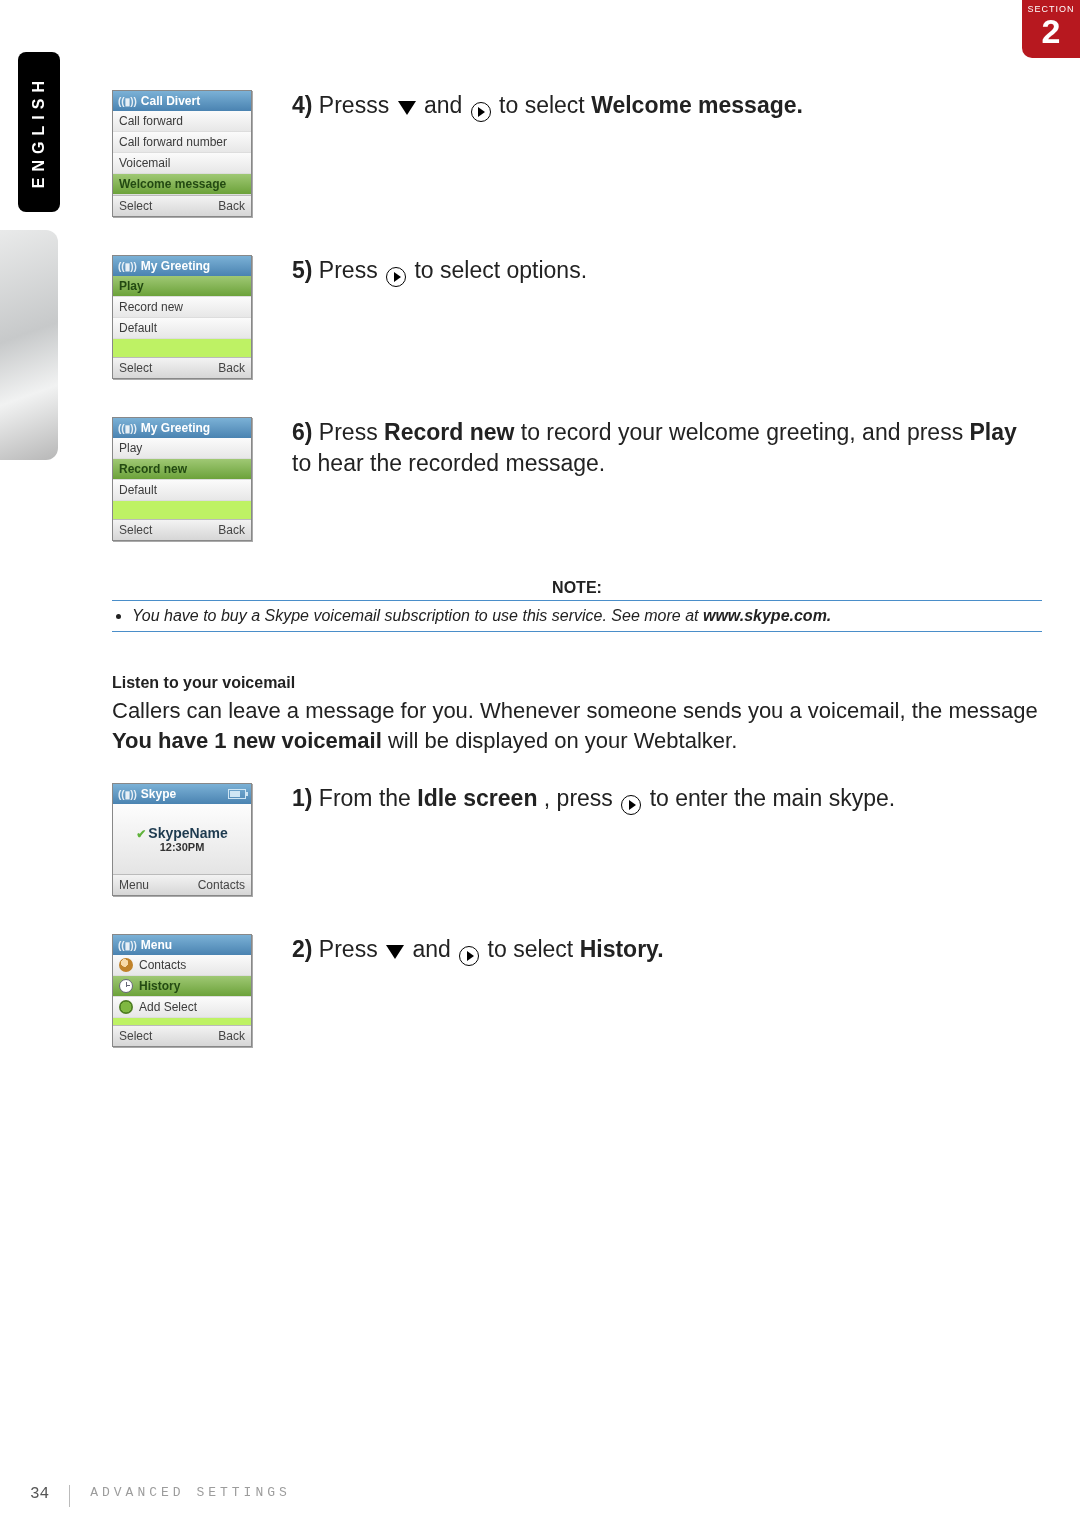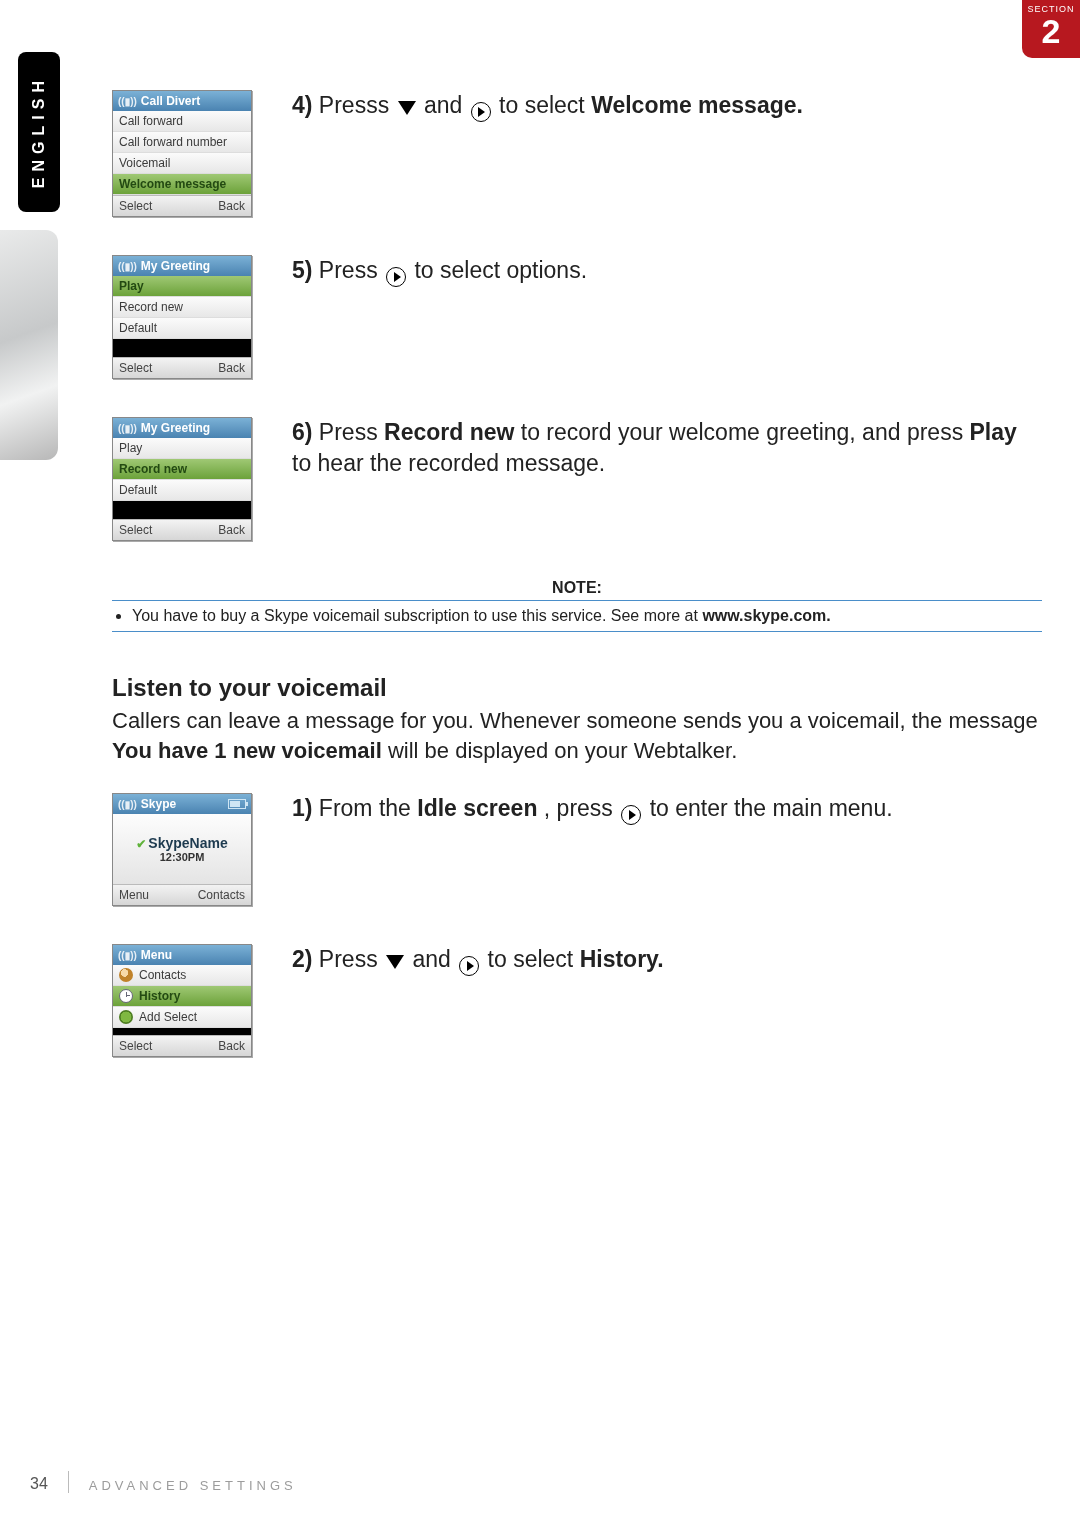--- a/index.html
+++ b/index.html
@@ -87,21 +87,21 @@
   .phone{
     width:140px;border:1px solid #888;background:#eee;font-family:Tahoma, Arial, sans-serif;font-size:12px;
     box-shadow:1px 1px 0 #aaa;
   }
   .phone .hdr{
     background:linear-gradient(#7bb1d6,#4a83b1);
     color:#fff;font-weight:bold;padding:3px 5px;font-size:12px;
     display:flex;align-items:center;gap:4px;
   }
   .phone .hdr .sig{font-size:10px;opacity:.85;}
-  .phone .body{background:#000000;min-height:70px;}
+  .phone .body{background:#bef264;min-height:70px;}
   .phone .item{padding:3px 6px;background:linear-gradient(#fbfbfb,#e7e7e7);border-bottom:1px solid #ddd;color:#3b3b3b;}
   .phone .item.sel{background:linear-gradient(var(--phone-sel-start),var(--phone-sel-end));color:#234a12;font-weight:bold;}
   .phone .foot{display:flex;justify-content:space-between;background:linear-gradient(#f3f3f3,#d6d6d6);padding:3px 6px;border-top:1px solid #bbb;color:#444;}
 
   
   .phone.idle .body{
     height:70px;
     display:flex;flex-direction:column;align-items:center;justify-content:center;
     background:linear-gradient(#fdfdfd,#e4e4e4);
   }
@@ -119,30 +119,31 @@
   .phone .mi .ic{width:14px;height:14px;border-radius:50%;background:#ccc;display:inline-block;}
   .phone .mi .ic.contacts{background:radial-gradient(circle at 40% 35%, #f7d9a7 30%, #c0822a 31% 100%);} 
   .phone .mi .ic.history{background:#fff;border:1px solid #667;position:relative;}
   .phone .mi .ic.history::after{content:"";position:absolute;left:6px;top:2px;width:1px;height:5px;background:#667;transform-origin:bottom;transform:rotate(0deg);}
   .phone .mi .ic.history::before{content:"";position:absolute;left:6px;top:5px;width:4px;height:1px;background:#667;}
   .phone .mi .ic.add{background:radial-gradient(circle at 50% 50%, #7fb841 55%, #4e7e22 56% 100%);} 
 
   
   .note h4{margin:0 0 3px 0;font-size:16px;text-align:center;}
   .note .line{height:1px;background:var(--note-blue);}
-  .note ul{margin:6px 0 6px 0;padding-left:20px;}
+  .note ul{margin:6px 0 6px 0;padding-left:20px;font-style:italic;}
   .note li{font-size:16px;}
 
-  h3.listen{margin:42px 0 4px 0;font-size:24px;}
+  h3.listen{margin:42px 0 4px 0;font-size:16px;}
   .para{font-size:22px;line-height:1.35;margin-bottom:28px;}
 
   .footer{
-    position:absolute;left:30px;bottom:34px;
-    display:flex;align-items:flex-end;gap:20px;
+    position:absolute;left:30px;bottom:20px;
+    display:flex;align-items:flex-start;gap:20px;
     color:var(--footer-grey);
+    font-family:Liberation Mono, monospace;
   }
   .footer .pn{font-size:16px;color:#555;}
   .footer .vr{width:1px;height:22px;background:#bbb;}
   .footer .sec{letter-spacing:4px;font-size:13px;}
 </style>
 </head>
 <body>
 
 <div class="section-badge">
   <div class="lab">SECTION</div>
@@ -281,21 +282,21 @@
           <span>Contacts</span>
         </div>
       </div>
     </div>
     <div class="text-col">
       <span class="num-b">1)</span>
       <span>From the </span>
       <b>Idle screen</b>
       <span>, press </span>
       <span class="circ-nav"></span>
-      <span> to enter the main menu.</span>
+      <span> to enter the main skype.</span>
     </div>
   </div>
 
   <div class="row" style="margin-bottom:0;">
     <div class="phone-col">
       <div class="phone">
         <div class="hdr">
           <span class="sig">((▮))</span>
           <span>Menu</span>
         </div>

